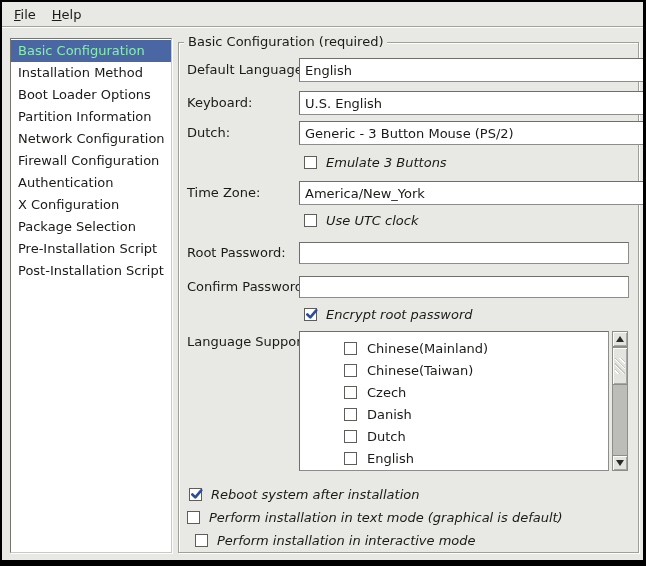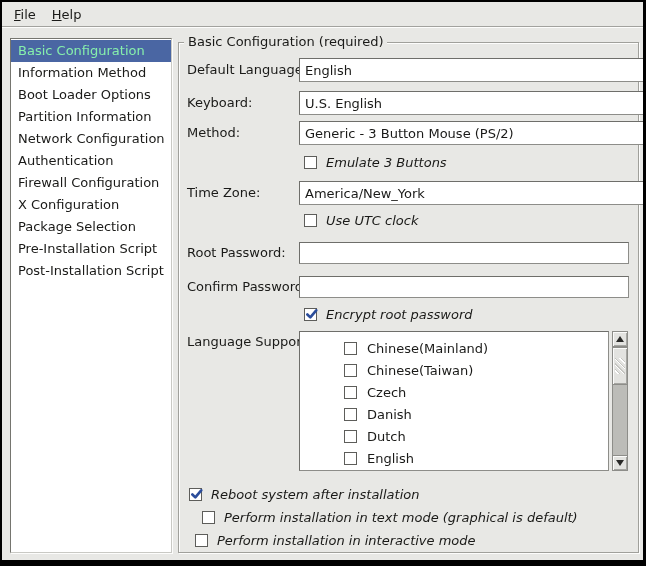--- a/index.html
+++ b/index.html
@@ -114,26 +114,26 @@
 
 <div class="window">
 
   <div class="menubar">
     <span class="menu-item">File</span>
     <span class="menu-item">Help</span>
   </div>
 
   <div class="sidebar">
     <div class="side-item selected">Basic Configuration</div>
-    <div class="side-item">Information Method</div>
+    <div class="side-item">Installation Method</div>
     <div class="side-item">Boot Loader Options</div>
     <div class="side-item">Partition Information</div>
     <div class="side-item">Network Configuration</div>
+    <div class="side-item">Firewall Configuration</div>
     <div class="side-item">Authentication</div>
-    <div class="side-item">Firewall Configuration</div>
     <div class="side-item">X Configuration</div>
     <div class="side-item">Package Selection</div>
     <div class="side-item">Pre-Installation Script</div>
     <div class="side-item">Post-Installation Script</div>
   </div>
 
   <div class="frame">
     <span class="frame-legend">Basic Configuration (required)</span>
 
     <div class="row" style="top:15px;">
@@ -154,21 +154,21 @@
         <div class="combo-entry">U.S. English</div>
         <div class="combo-btn">
           <svg width="12" height="8" viewBox="0 0 12 8">
               <path d="M1.5 1.5 L6 6 L10.5 1.5" fill="none" stroke="#1b1b19" stroke-width="2.6" stroke-linecap="round" stroke-linejoin="round"></path>
             </svg>
         </div>
       </div>
     </div>
 
     <div class="row" style="top:78px;">
-      <span class="field-label">Method:</span>
+      <span class="field-label">Dutch:</span>
       <div class="control-col combo">
         <div class="combo-entry">Generic - 3 Button Mouse (PS/2)</div>
         <div class="combo-btn">
           <svg width="12" height="8" viewBox="0 0 12 8">
               <path d="M1.5 1.5 L6 6 L10.5 1.5" fill="none" stroke="#1b1b19" stroke-width="2.6" stroke-linecap="round" stroke-linejoin="round"></path>
             </svg>
         </div>
       </div>
     </div>
 
@@ -286,21 +286,21 @@
       <div class="cb-row" style="position:absolute; left:10px;">
         <span class="checkbox checked">
           <svg width="13" height="13" viewBox="0 0 11 11">
               <path d="M2 5.5 L4.5 8 L9.5 2" fill="none" stroke="#2b4d9b" stroke-width="2.2" stroke-linecap="round" stroke-linejoin="round"></path>
             </svg>
         </span>
         <span>Reboot system after installation</span>
       </div>
     </div>
     <div class="row" style="top:466px;">
-      <div class="cb-row" style="position:absolute; left:23px;">
+      <div class="cb-row" style="position:absolute; left:8px;">
         <span class="checkbox">
           
         </span>
         <span>Perform installation in text mode (graphical is default)</span>
       </div>
     </div>
     <div class="row" style="top:489px;">
       <div class="cb-row" style="position:absolute; left:16px;">
         <span class="checkbox">
           

